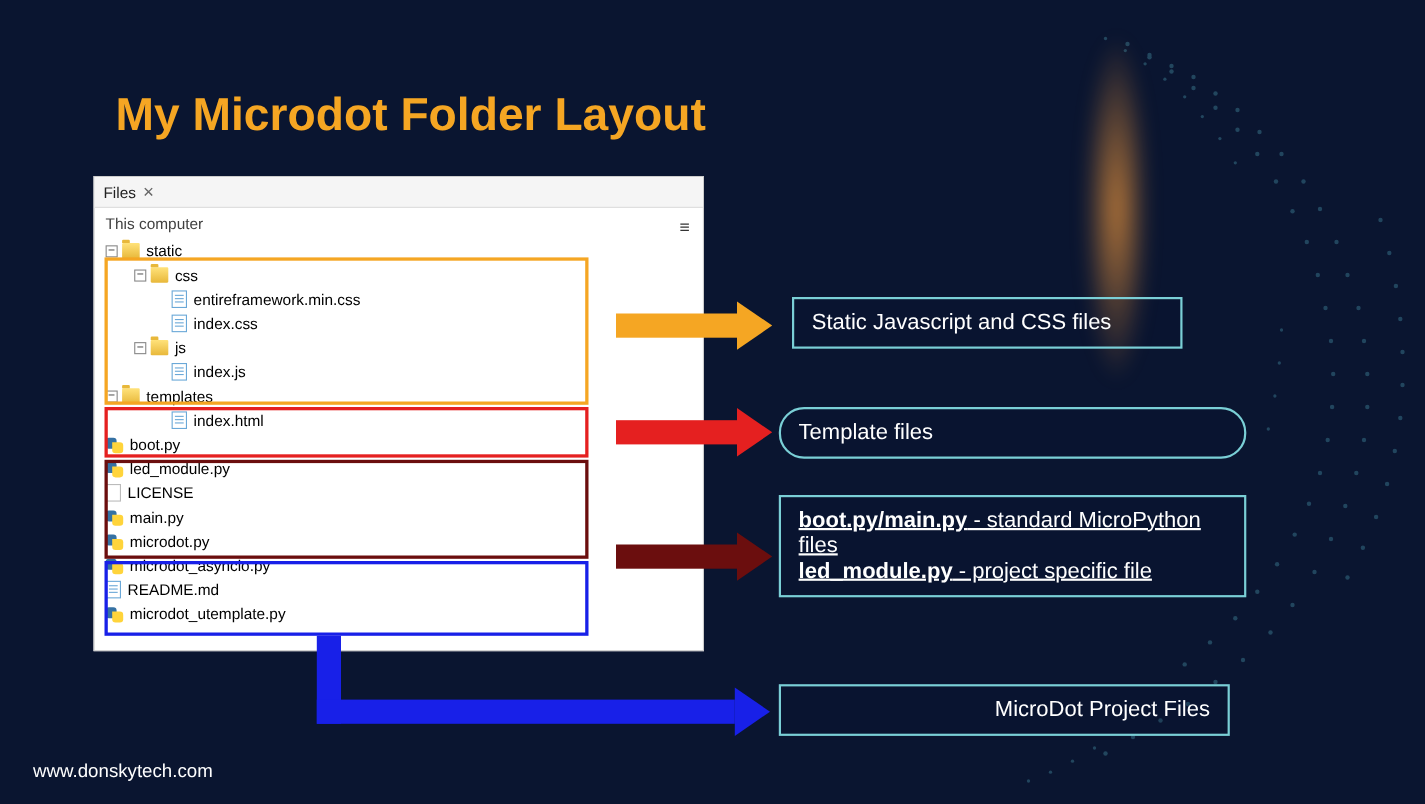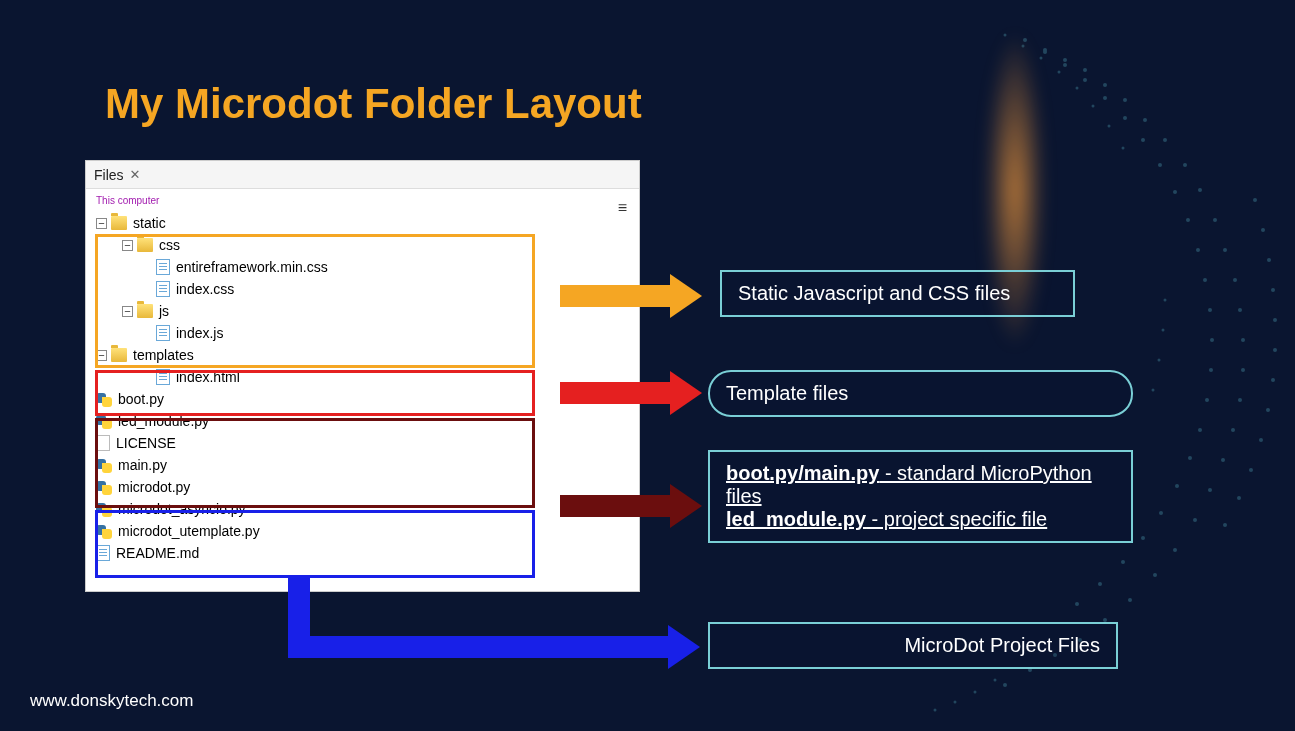--- a/index.html
+++ b/index.html
@@ -52,22 +52,22 @@
     display: flex;
     align-items: center;
     gap: 6px;
   }
   .tab-close { font-size: 13px; color: #666; }
   .panel-header {
     padding: 6px 10px 2px 10px;
     position: relative;
   }
   .computer-label {
-    font-size: 10px;
-    color: #a21caf;
+    font-size: 14px;
+    color: #404040;
   }
   .path-label {
     font-size: 14px;
     color: #2020c8;
     margin-top: 2px;
   }
   .hamburger {
     position: absolute;
     right: 12px;
     top: 10px;
@@ -383,26 +383,26 @@
 
     <div class="tree-row indent-0">
         <span class="py-icon"></span>
         <span>microdot.py</span>
       </div>
     <div class="tree-row indent-0">
         <span class="py-icon"></span>
         <span>microdot_asyncio.py</span>
       </div>
     <div class="tree-row indent-0">
-        <span class="py-icon"></span>
-        <span>microdot_utemplate.py</span>
-      </div>
-    <div class="tree-row indent-0">
         <span class="file-icon"></span>
         <span>README.md</span>
+      </div>
+    <div class="tree-row indent-0">
+        <span class="py-icon"></span>
+        <span>microdot_utemplate.py</span>
       </div>
   </div>
 </div>
 
 <div class="overlay-box box-orange" style="left:95px; top:234px; width:440px; height:134px;"></div>
 <div class="overlay-box box-red" style="left:95px; top:370px; width:440px; height:46px;"></div>
 <div class="overlay-box box-darkred" style="left:95px; top:418px; width:440px; height:90px;"></div>
 <div class="overlay-box box-blue" style="left:95px; top:510px; width:440px; height:68px;"></div>
 
 <div class="arrow" style="left:560px; top:285px;">

